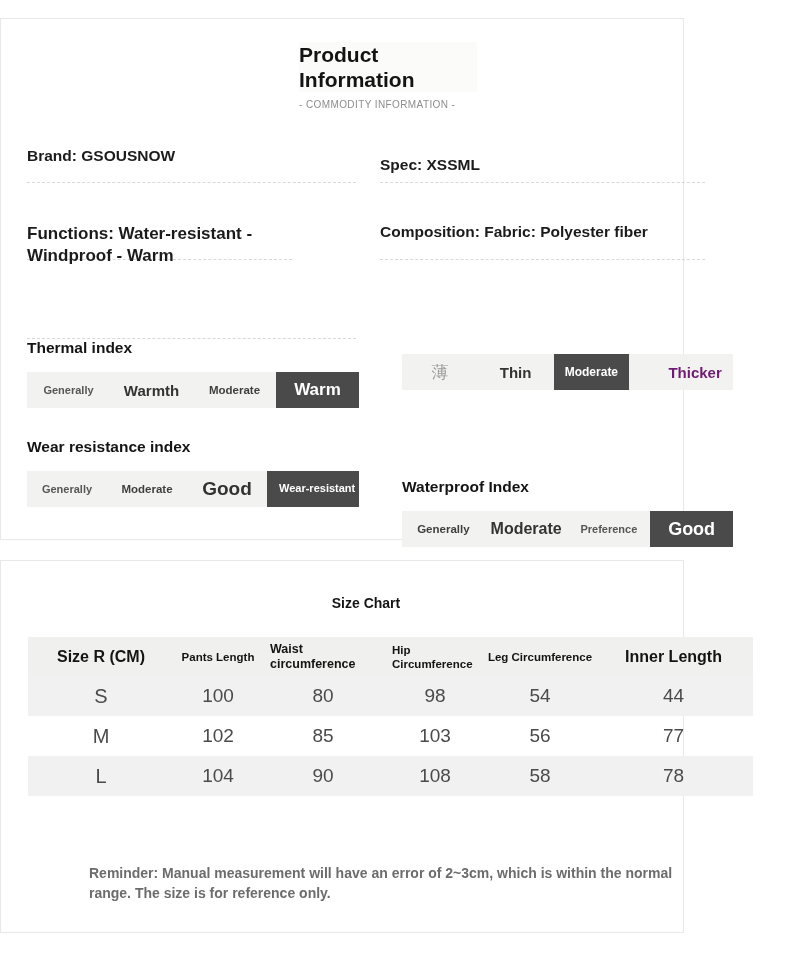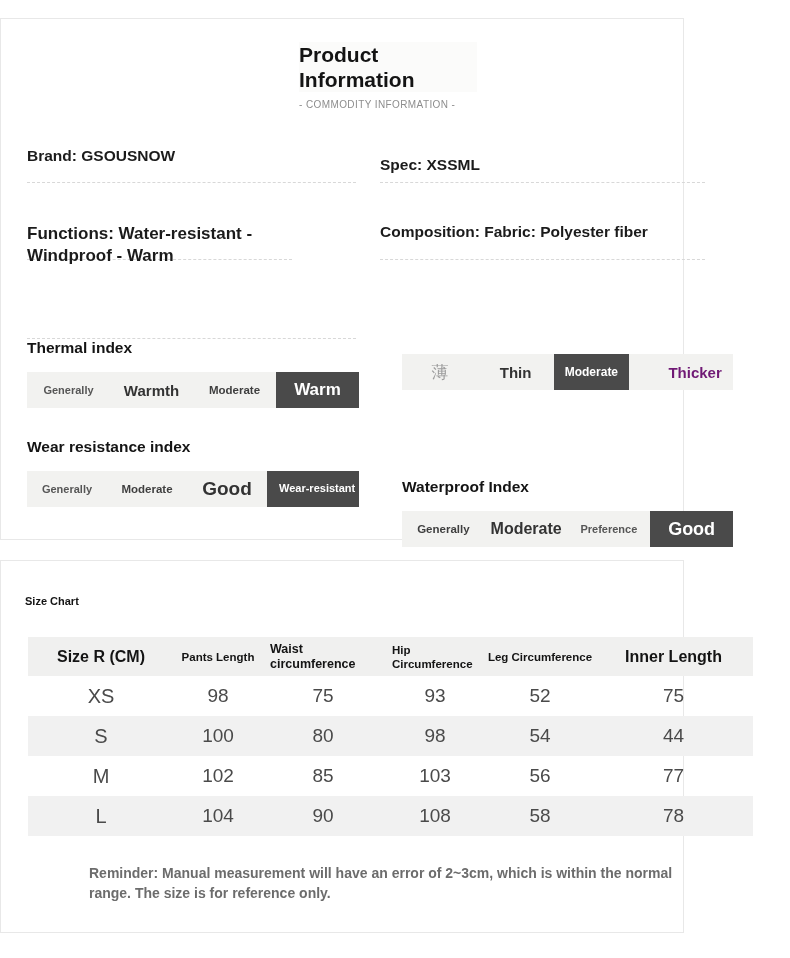--- a/index.html
+++ b/index.html
@@ -54,22 +54,22 @@
   .sel17 { font-size:17px; }
   .sel12 { font-size:12px; }
   .sel18 { font-size:18px; }
   .sel11 { font-size:11px; line-height:1.2; justify-content:flex-start; text-align:left; padding-left:12px; }
   #idx-thermal    { left:26px;  top:320px; width:332px; }
   #idx-thickness  { left:401px; top:320px; width:331px; }
   #idx-wear       { left:26px;  top:419px; width:332px; }
   #idx-waterproof { left:401px; top:419px; width:331px;margin-top:40px; }
 
   
-  .size-title { position:absolute; top:34px; width:100%; 
-                font-size:11px; font-weight:700; color:#141414; }
+  .size-title { position:absolute; top:34px; width:100%; text-align:center;
+                font-size:14px; font-weight:700; color:#141414; }
   .size-table { position:absolute; top:76px; left:27px; width:725px;
                 border-collapse:collapse; table-layout:fixed; }
   .size-table th { height:39px; background:#f0f0ef; font-weight:700; color:#141414;
                    vertical-align:middle; text-align:center; }
   .th-lg { font-size:16px; }
   .th-sm { font-size:11.5px; }
   .th-left  { text-align:left !important; padding-left:8px; font-size:12.5px; line-height:15px; }
   .th-left2 { text-align:left !important; padding-left:8px; font-size:11.5px; line-height:14px; }
   .size-table td { height:40px; text-align:center; vertical-align:middle;
                    font-size:19px; color:#4a4a4a; }
@@ -154,28 +154,20 @@
       <tr>
         <th class="th-lg">Size R (CM)</th>
         <th class="th-sm">Pants Length</th>
         <th class="th-left">Waist circumference</th>
         <th class="th-left2">Hip Circumference</th>
         <th class="th-sm">Leg Circumference</th>
         <th class="th-lg">Inner Length</th>
       </tr>
     </thead>
     <tbody>
-      <tr>
-        <td class="size-col">XS</td>
-        <td>98</td>
-        <td>75</td>
-        <td>93</td>
-        <td>52</td>
-        <td>75</td>
-      </tr>
       <tr class="alt">
         <td class="size-col">S</td>
         <td>100</td>
         <td>80</td>
         <td>98</td>
         <td>54</td>
         <td>44</td>
       </tr>
       <tr>
         <td class="size-col">M</td>

